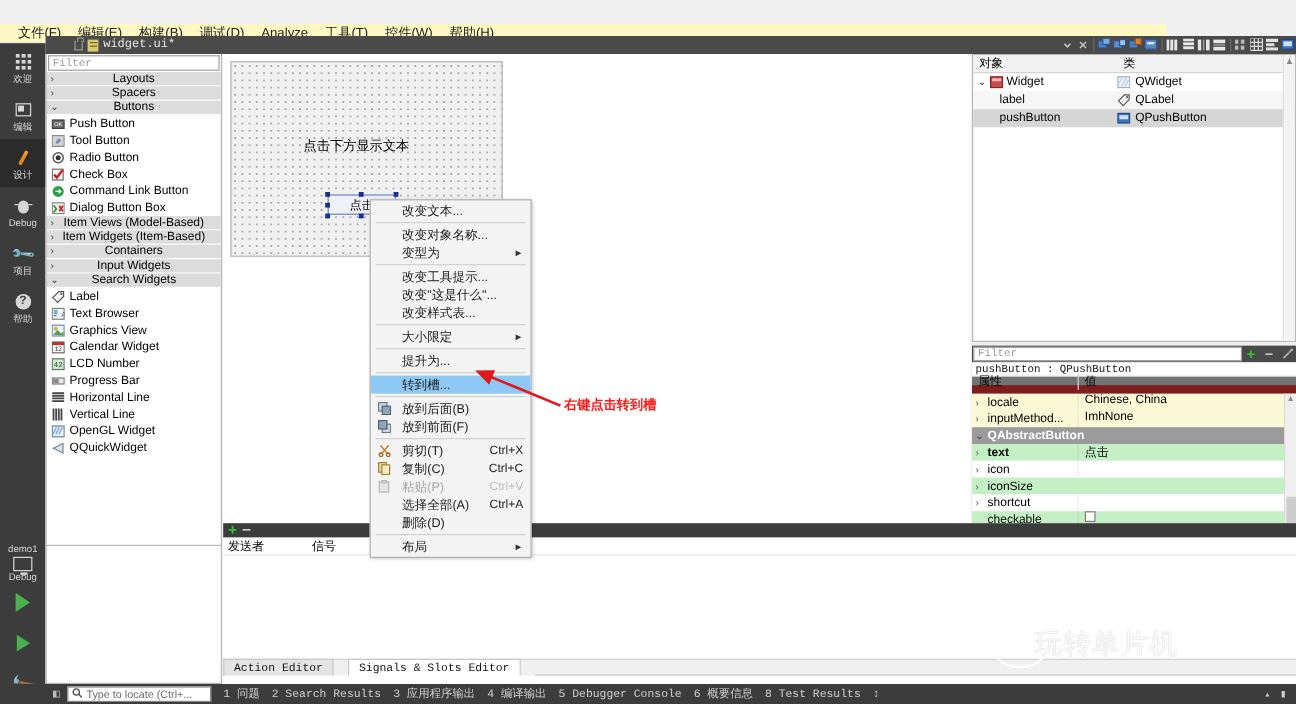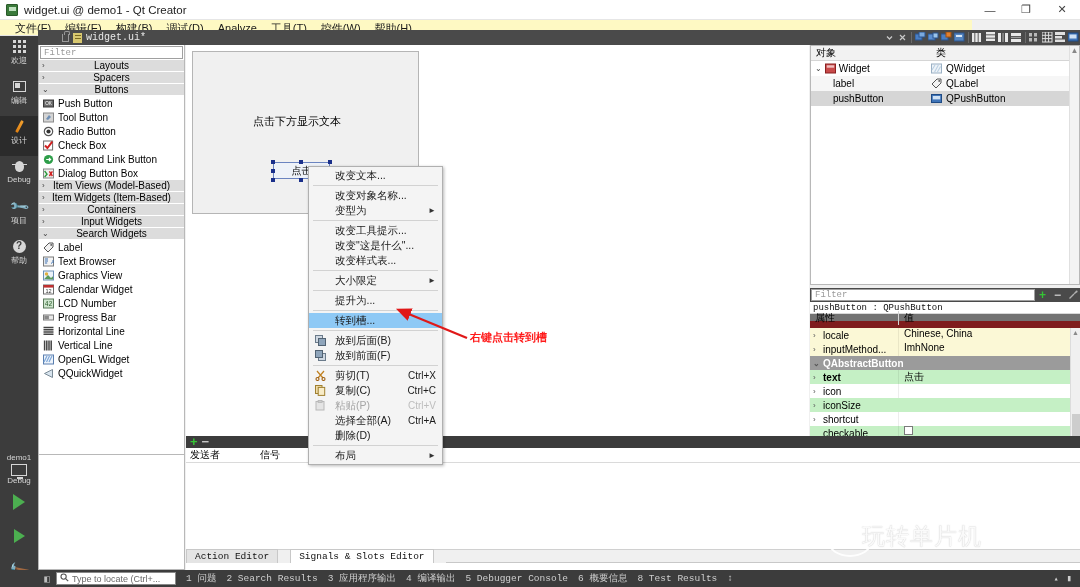--- a/index.html
+++ b/index.html
@@ -42,21 +42,21 @@
   }
   .menubar .mi{ font-size:11px; color:#1a1a1a; padding:0 7px; line-height:16px; }
 
   
   .modebar{
     position:absolute; left:0; top:36px; width:38px; height:551px;
     background:#3c3c3c;
   }
   .mode{
     width:38px; height:40px; display:flex; flex-direction:column;
-    align-items:center; justify-content:flex-start; color:#d6d6d6;
+    align-items:center; justify-content:center; color:#d6d6d6;
     font-size:8px; padding-top:2px;
   }
   .mode.active{ background:#2b2b2b; }
   .mode .glyph{ height:16px; display:flex; align-items:center; justify-content:center; font-size:13px; line-height:1; }
   .mode .mlabel{ margin-top:1px; font-size:8px; letter-spacing:0; }
   .mode-grid{
     width:13px; height:13px;
     background-image:
       linear-gradient(to right,#d6d6d6 3px, transparent 3px),
       linear-gradient(to right,#d6d6d6 3px, transparent 3px),
@@ -307,29 +307,20 @@
   .wm-bubble::after{
     content:"·  ·"; position:absolute; left:9px; top:5px;
     color:rgba(255,255,255,.92); font-size:15px; letter-spacing:2px;
   }
 </style>
 </head>
 <body>
 
 <div id="app">
 
-  <div class="titlebar">
-    <span class="tb-icon"></span>
-    <span class="tb-title">widget.ui @ demo1 - Qt Creator</span>
-    <div class="win-btns">
-      <div class="win-btn">—</div>
-      <div class="win-btn">❐</div>
-      <div class="win-btn">✕</div>
-    </div>
-  </div>
 
   <div class="menubar">
     <div class="mi">文件(F)</div>
     <div class="mi">编辑(E)</div>
     <div class="mi">构建(B)</div>
     <div class="mi">调试(D)</div>
     <div class="mi">Analyze</div>
     <div class="mi">工具(T)</div>
     <div class="mi">控件(W)</div>
     <div class="mi">帮助(H)</div>

